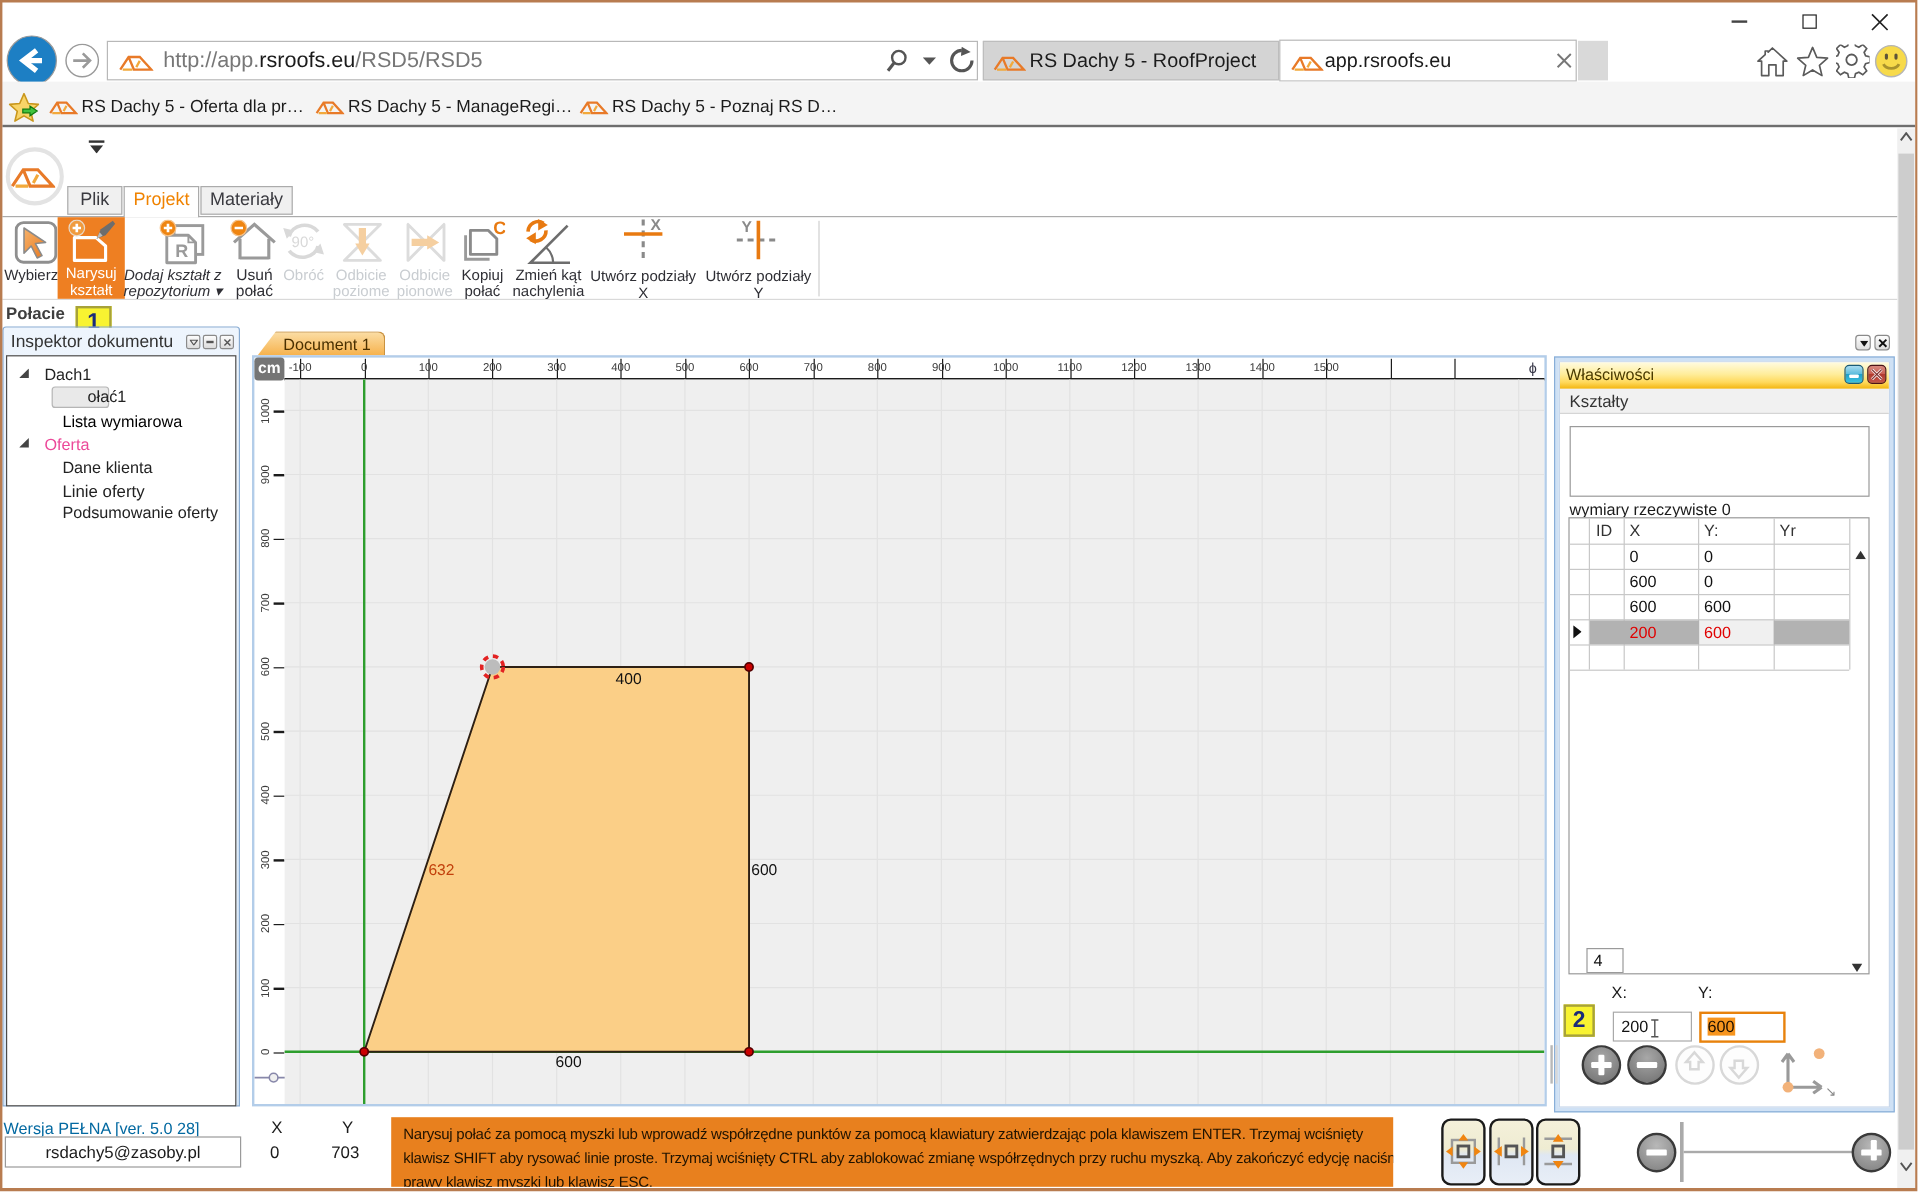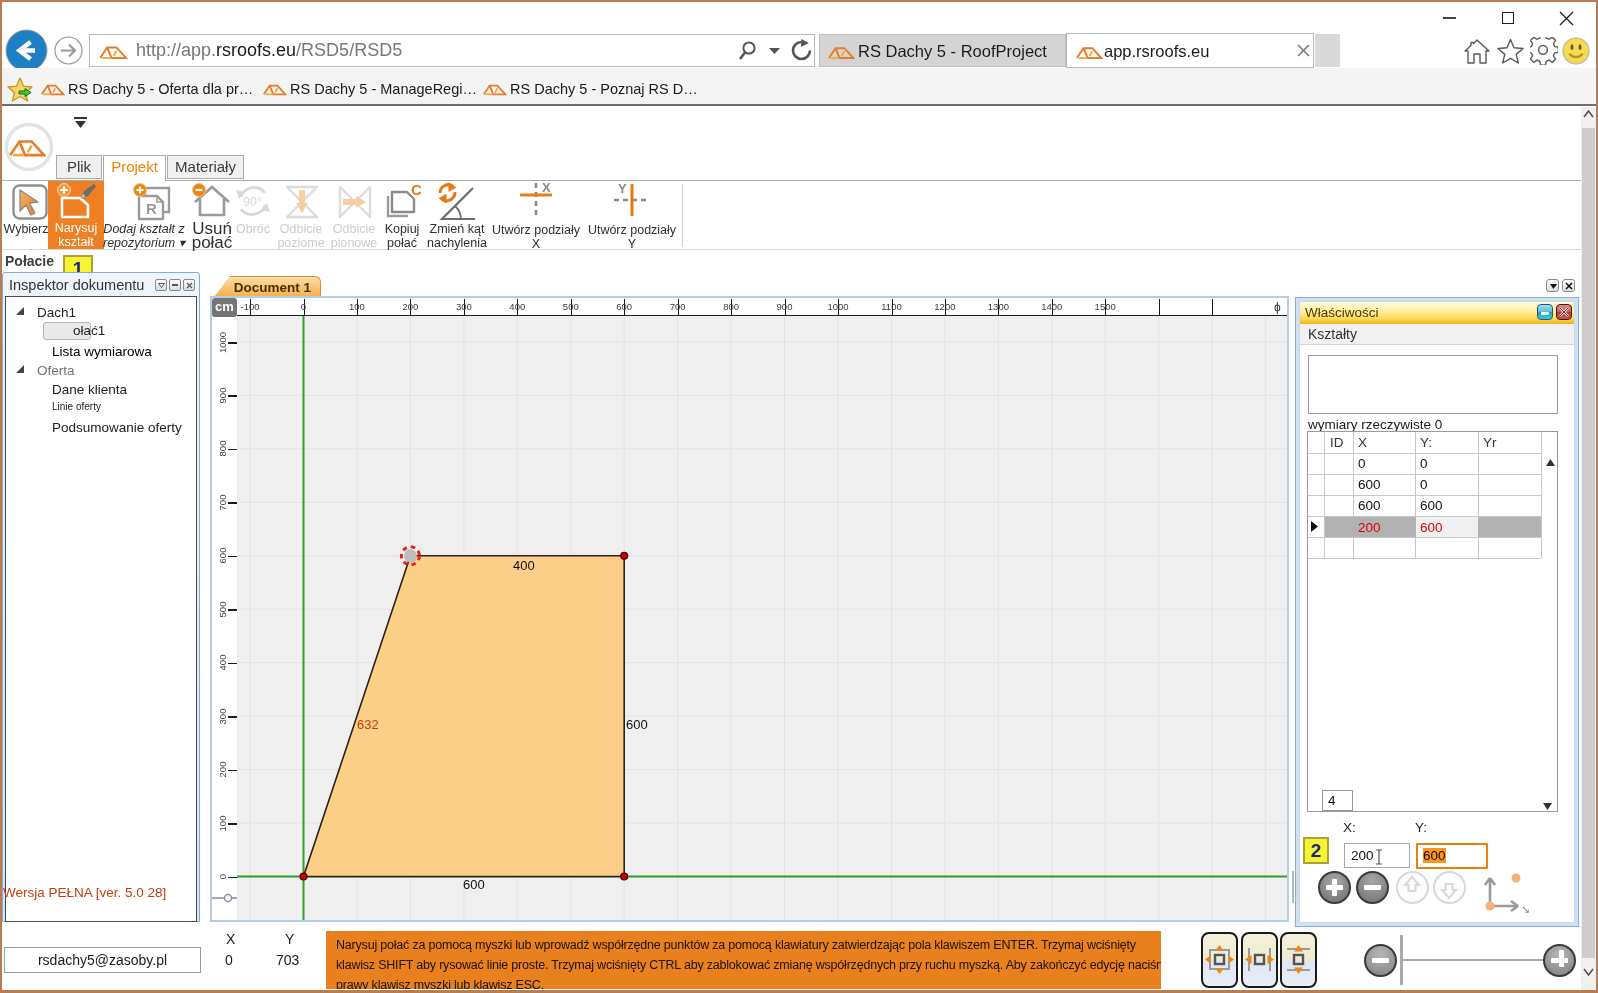--- a/index.html
+++ b/index.html
@@ -148,21 +148,21 @@
     <circle cx="9" cy="7" r="6.5" fill="#ef8511" stroke="#f6c289" stroke-width="1"></circle>
     <path d="M9,3.5 L9,10.5 M5.5,7 L12.5,7" stroke="#fff" stroke-width="2.2"></path>
   </svg>
 <div class="abs" style="left:100px;top:222px;width:88px;font-size:12.5px;color:#2f2f35;text-align:center;line-height:14px;white-space:nowrap;font-style:italic;">Dodaj kształt z<br>repozytorium ▾</div>
 <svg class="abs" style="left:191px;top:183px" width="42" height="36" viewBox="0 0 42 36">
     <path d="M4,19 L21,4 L38,19" fill="none" stroke="#9a9a9a" stroke-width="2.6"></path>
     <path d="M9,16 L9,33 M33,16 L33,33 M9,32 L33,32" fill="none" stroke="#9a9a9a" stroke-width="2.6"></path>
     <circle cx="8" cy="7" r="6.5" fill="#ef8511" stroke="#f6c289" stroke-width="1"></circle>
     <path d="M4.5,7 L11.5,7" stroke="#fff" stroke-width="2.2"></path>
   </svg>
-<div class="abs" style="left:191px;top:222px;width:42px;font-size:17px;color:#2f2f35;text-align:center;line-height:14px;white-space:nowrap;">Usuń<br>połać</div>
+<div class="abs" style="left:191px;top:222px;width:42px;font-size:13px;color:#2f2f35;text-align:center;line-height:14px;white-space:nowrap;">Usuń<br>połać</div>
 <svg class="abs" style="left:235px;top:184px" width="36" height="34" viewBox="0 0 36 34">
     <path d="M6,13 A13,11 0 0 1 30,9" fill="none" stroke="#d9d9d9" stroke-width="3"></path>
     <path d="M1,6 L10,8 L4,15 Z" fill="#d9d9d9"></path>
     <path d="M30,21 A13,11 0 0 1 6,25" fill="none" stroke="#d9d9d9" stroke-width="3"></path>
     <path d="M35,28 L26,26 L32,19 Z" fill="#d9d9d9"></path>
     <text x="8" y="21.5" font-size="12.5" fill="#d9d9d9" font-family="Liberation Sans">90°</text>
   </svg>
 <div class="abs" style="left:232px;top:222px;width:42px;font-size:12.5px;color:#c9cdd1;text-align:center;line-height:14px;white-space:nowrap;">Obróć</div>
 <svg class="abs" style="left:283px;top:183px" width="38" height="38" viewBox="0 0 38 38">
     <path d="M4,4 L34,4 L21,17 L17,17 Z" fill="none" stroke="#dcdcdc" stroke-width="2.4" stroke-linejoin="round"></path>
@@ -221,27 +221,27 @@
 <div class="abs" style="left:5px;top:296px;width:192px;height:626px;background:#fff;border:1px solid #4a4a4a;"></div>
 <svg class="abs" style="left:16px;top:307px" width="9" height="9" viewBox="0 0 9 9">
     <path d="M8,0 L8,8 L0,8 Z" fill="#444"></path>
   </svg>
 <div class="abs" style="left:37px;top:305px;font-size:13.5px;color:#222;">Dach1</div>
 <div class="abs" style="left:43px;top:322px;width:48px;height:18px;background:#e9e9e9;border:1px solid #b5b5b5;border-radius:3px;font-size:13.5px;color:#222;text-align:center;line-height:16px;padding-left:29px;">ołać1</div>
 <div class="abs" style="left:52px;top:344px;font-size:13.5px;color:#000000;">Lista wymiarowa</div>
 <svg class="abs" style="left:16px;top:365px" width="9" height="9" viewBox="0 0 9 9">
     <path d="M8,0 L8,8 L0,8 Z" fill="#444"></path>
   </svg>
-<div class="abs" style="left:37px;top:363px;font-size:13.5px;color:#737373;">Oferta</div>
+<div class="abs" style="left:37px;top:363px;font-size:13.5px;color:#ec4899;">Oferta</div>
 <div class="abs" style="left:52px;top:382px;font-size:13.5px;color:#222;">Dane klienta</div>
-<div class="abs" style="left:52px;top:401px;font-size:10px;color:#222;">Linie oferty</div>
+<div class="abs" style="left:52px;top:401px;font-size:14px;color:#222;">Linie oferty</div>
 <div class="abs" style="left:52px;top:420px;font-size:13.5px;color:#222;">Podsumowanie oferty</div>
-<div class="abs" style="left:3px;top:885px;font-size:13.5px;color:#c2410c;text-align:right;">Wersja PEŁNA [ver. 5.0 28]</div>
+<div class="abs" style="left:3px;top:933px;font-size:13.5px;color:#0369a1;text-align:right;">Wersja PEŁNA [ver. 5.0 28]</div>
 <div class="abs" style="left:4px;top:947px;width:197px;height:26px;background:#fff;border:1px solid #9a9a9a;font-size:14px;color:#1b1b1b;text-align:center;line-height:24px;">rsdachy5@zasoby.pl</div>
-<div class="abs" style="left:214px;top:276px;width:107px;height:21px;background:linear-gradient(#fbdda4,#f6b049);border:1px solid #c99240;border-bottom:none;border-radius:0 6px 0 0;clip-path:polygon(16px 0,100% 0,100% 100%,0 100%);font-size:13.5px;font-weight:bold;color:#4a3000;text-align:center;line-height:21px;padding-left:10px;">Document 1</div>
+<div class="abs" style="left:214px;top:276px;width:107px;height:21px;background:linear-gradient(#fbdda4,#f6b049);border:1px solid #c99240;border-bottom:none;border-radius:0 6px 0 0;clip-path:polygon(16px 0,100% 0,100% 100%,0 100%);font-size:13.5px;font-weight:normal;color:#4a3000;text-align:center;line-height:21px;padding-left:10px;">Document 1</div>
 <div class="abs" style="left:210px;top:296px;width:1079px;height:626px;background:#fff;border:2px solid #b3cde9;"></div>
 <div class="abs" style="left:1546px;top:279px;width:13px;height:13px;background:linear-gradient(#fdfdfd,#dedede);border:1px solid #8a8a8a;border-radius:3px;"></div>
 <div class="abs" style="left:1562px;top:279px;width:13px;height:13px;background:linear-gradient(#fdfdfd,#dedede);border:1px solid #8a8a8a;border-radius:3px;"></div>
 <svg class="abs" style="left:1550px;top:284px" width="7" height="5" viewBox="0 0 7 5">
     <path d="M0,0 L7,0 L3.5,5 Z" fill="#111"></path>
   </svg>
 <svg class="abs" style="left:1565px;top:282px" width="8" height="8" viewBox="0 0 8 8">
     <path d="M1,1 L7,7 M7,1 L1,7" stroke="#111" stroke-width="1.6"></path>
   </svg>
 <div class="abs" style="left:212px;top:298px;width:25px;height:19px;background:#757575;border-radius:3px;font-size:13px;font-weight:bold;color:#fff;text-align:center;line-height:18px;">cm</div>

